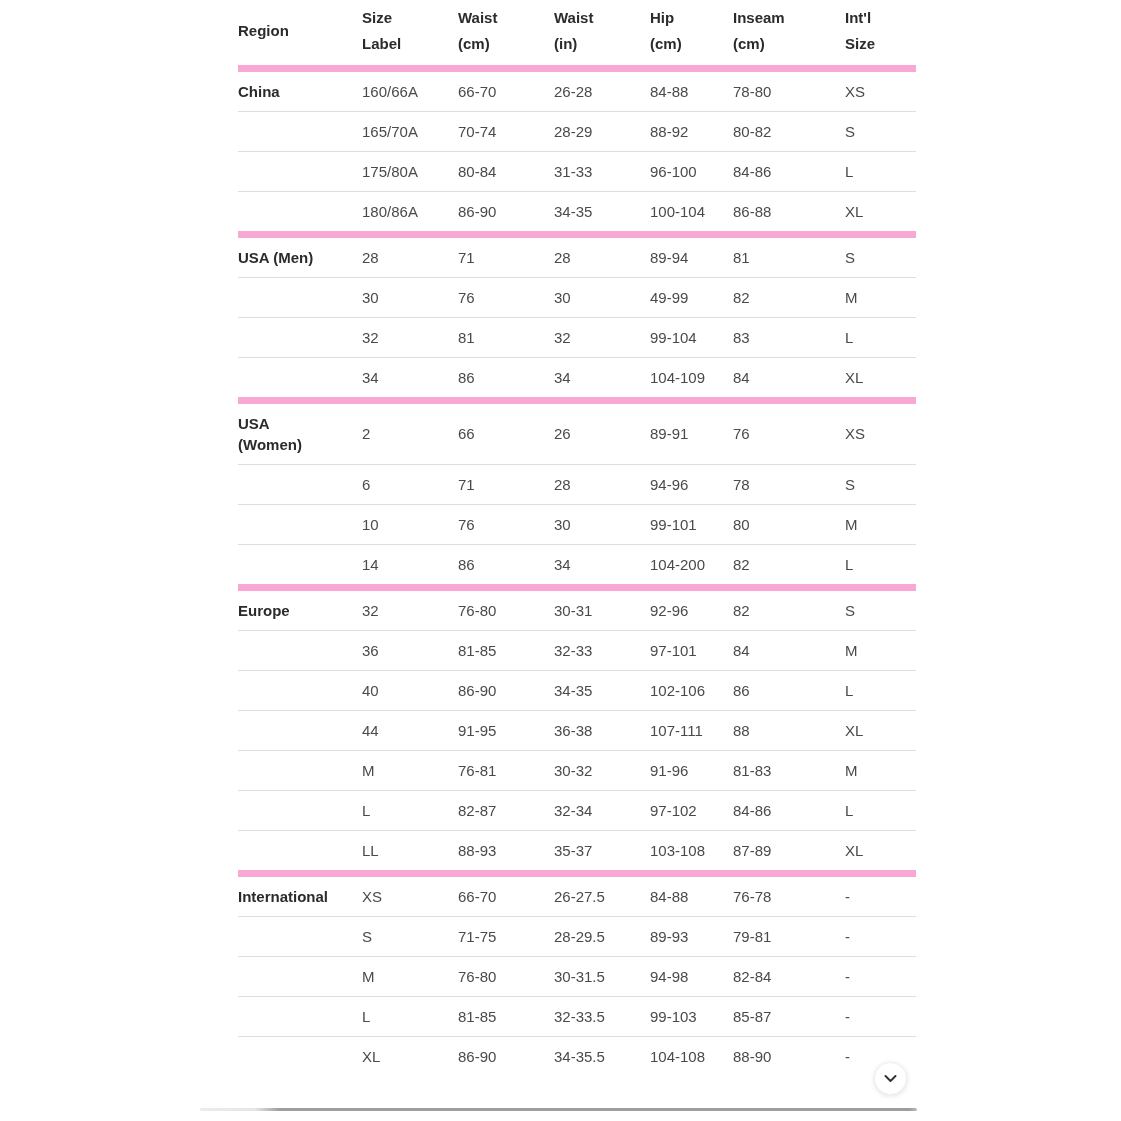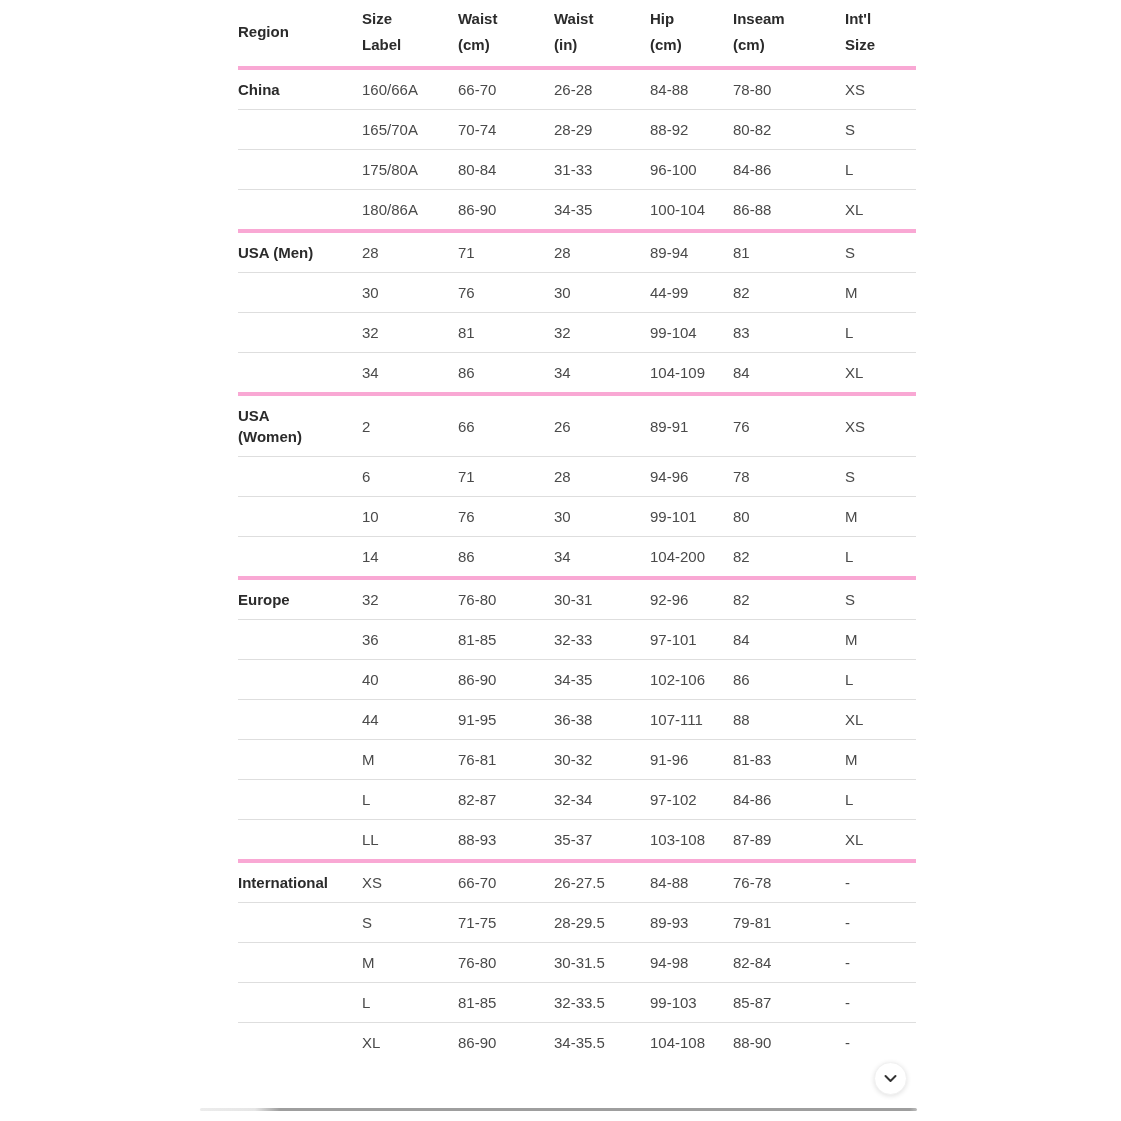--- a/index.html
+++ b/index.html
@@ -40,21 +40,21 @@
     line-height: 26px;
   }
   tbody td {
     text-align: left;
     vertical-align: middle;
     padding: 9px 8px 9px 0;
     line-height: 21px;
     border-top: 1px solid #dedede;
   }
   tbody tr.group-start td {
-    border-top: 4px solid #f9a8d4;
+    border-top: 7px solid #f9a8d4;
   }
   td.region-cell {
     font-weight: 700;
     color: #2b2b2b;
     padding-right: 34px;
   }
   
   .expand-btn {
     position: absolute;
     left: 874px; top: 1062px;
@@ -170,21 +170,21 @@
           <td>28</td>
           <td>89-94</td>
           <td>81</td>
           <td>S</td>
         </tr>
         <tr>
           <td class="region-cell"></td>
           <td>30</td>
           <td>76</td>
           <td>30</td>
-          <td>44-99</td>
+          <td>49-99</td>
           <td>82</td>
           <td>M</td>
         </tr>
         <tr>
           <td class="region-cell"></td>
           <td>32</td>
           <td>81</td>
           <td>32</td>
           <td>99-104</td>
           <td>83</td>

